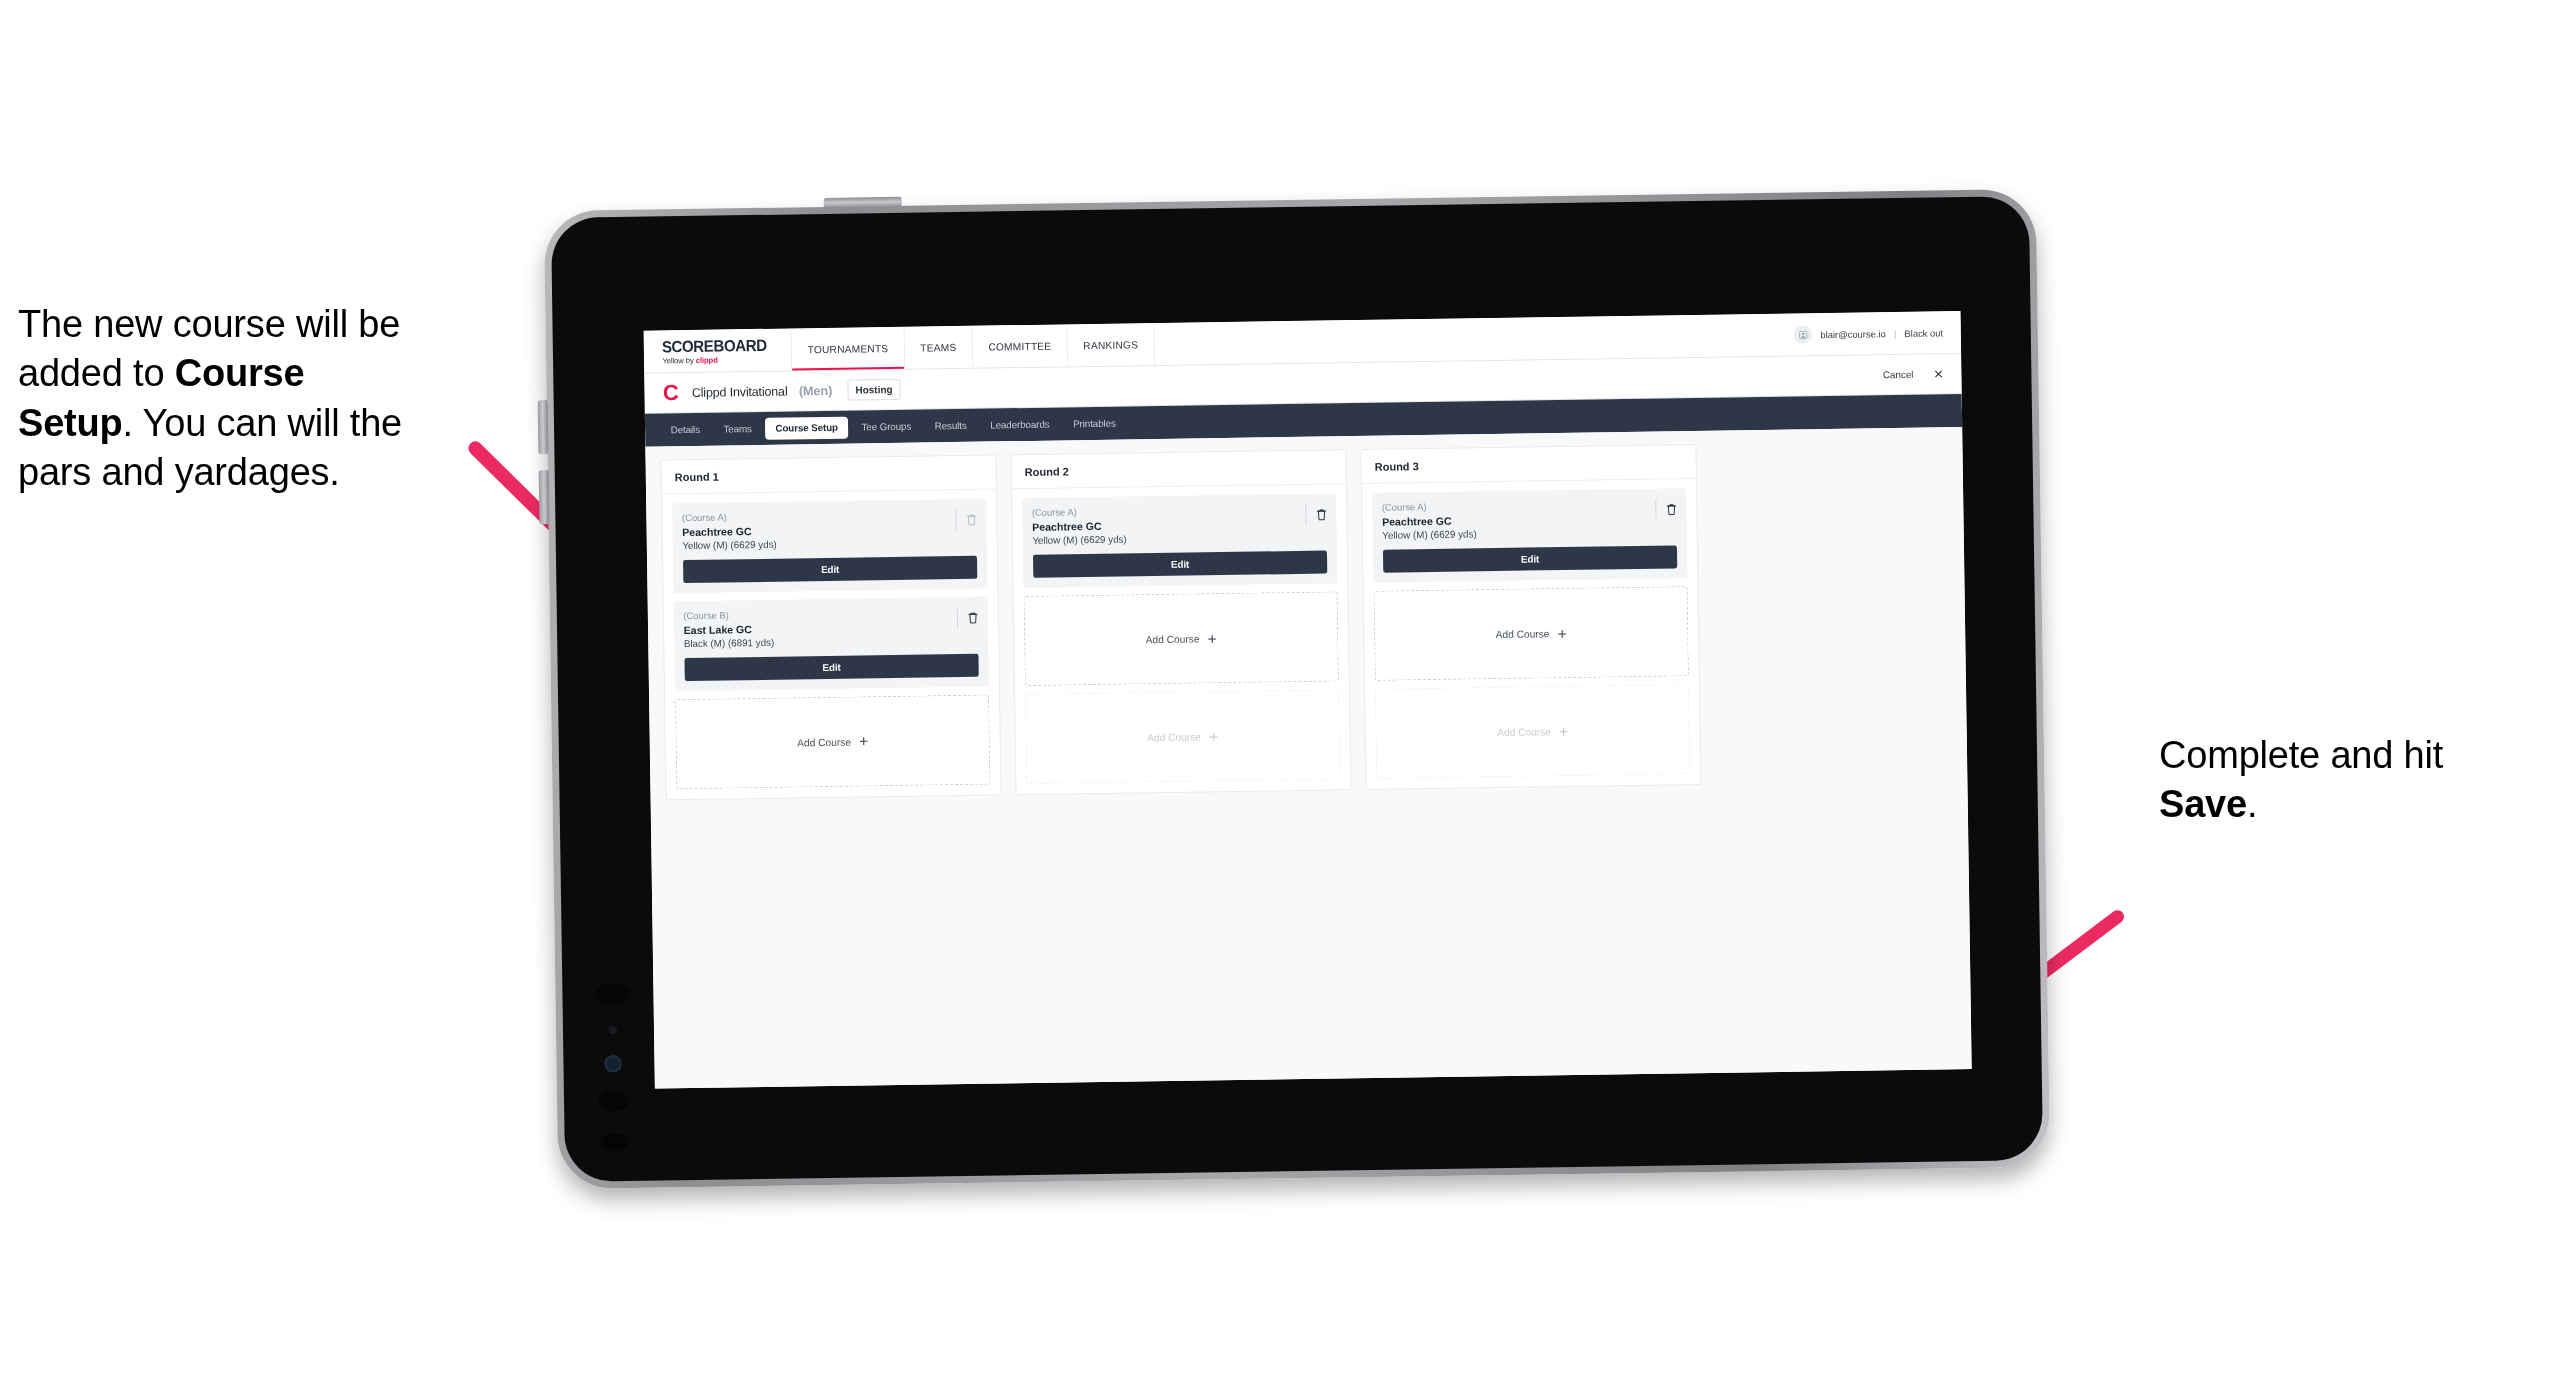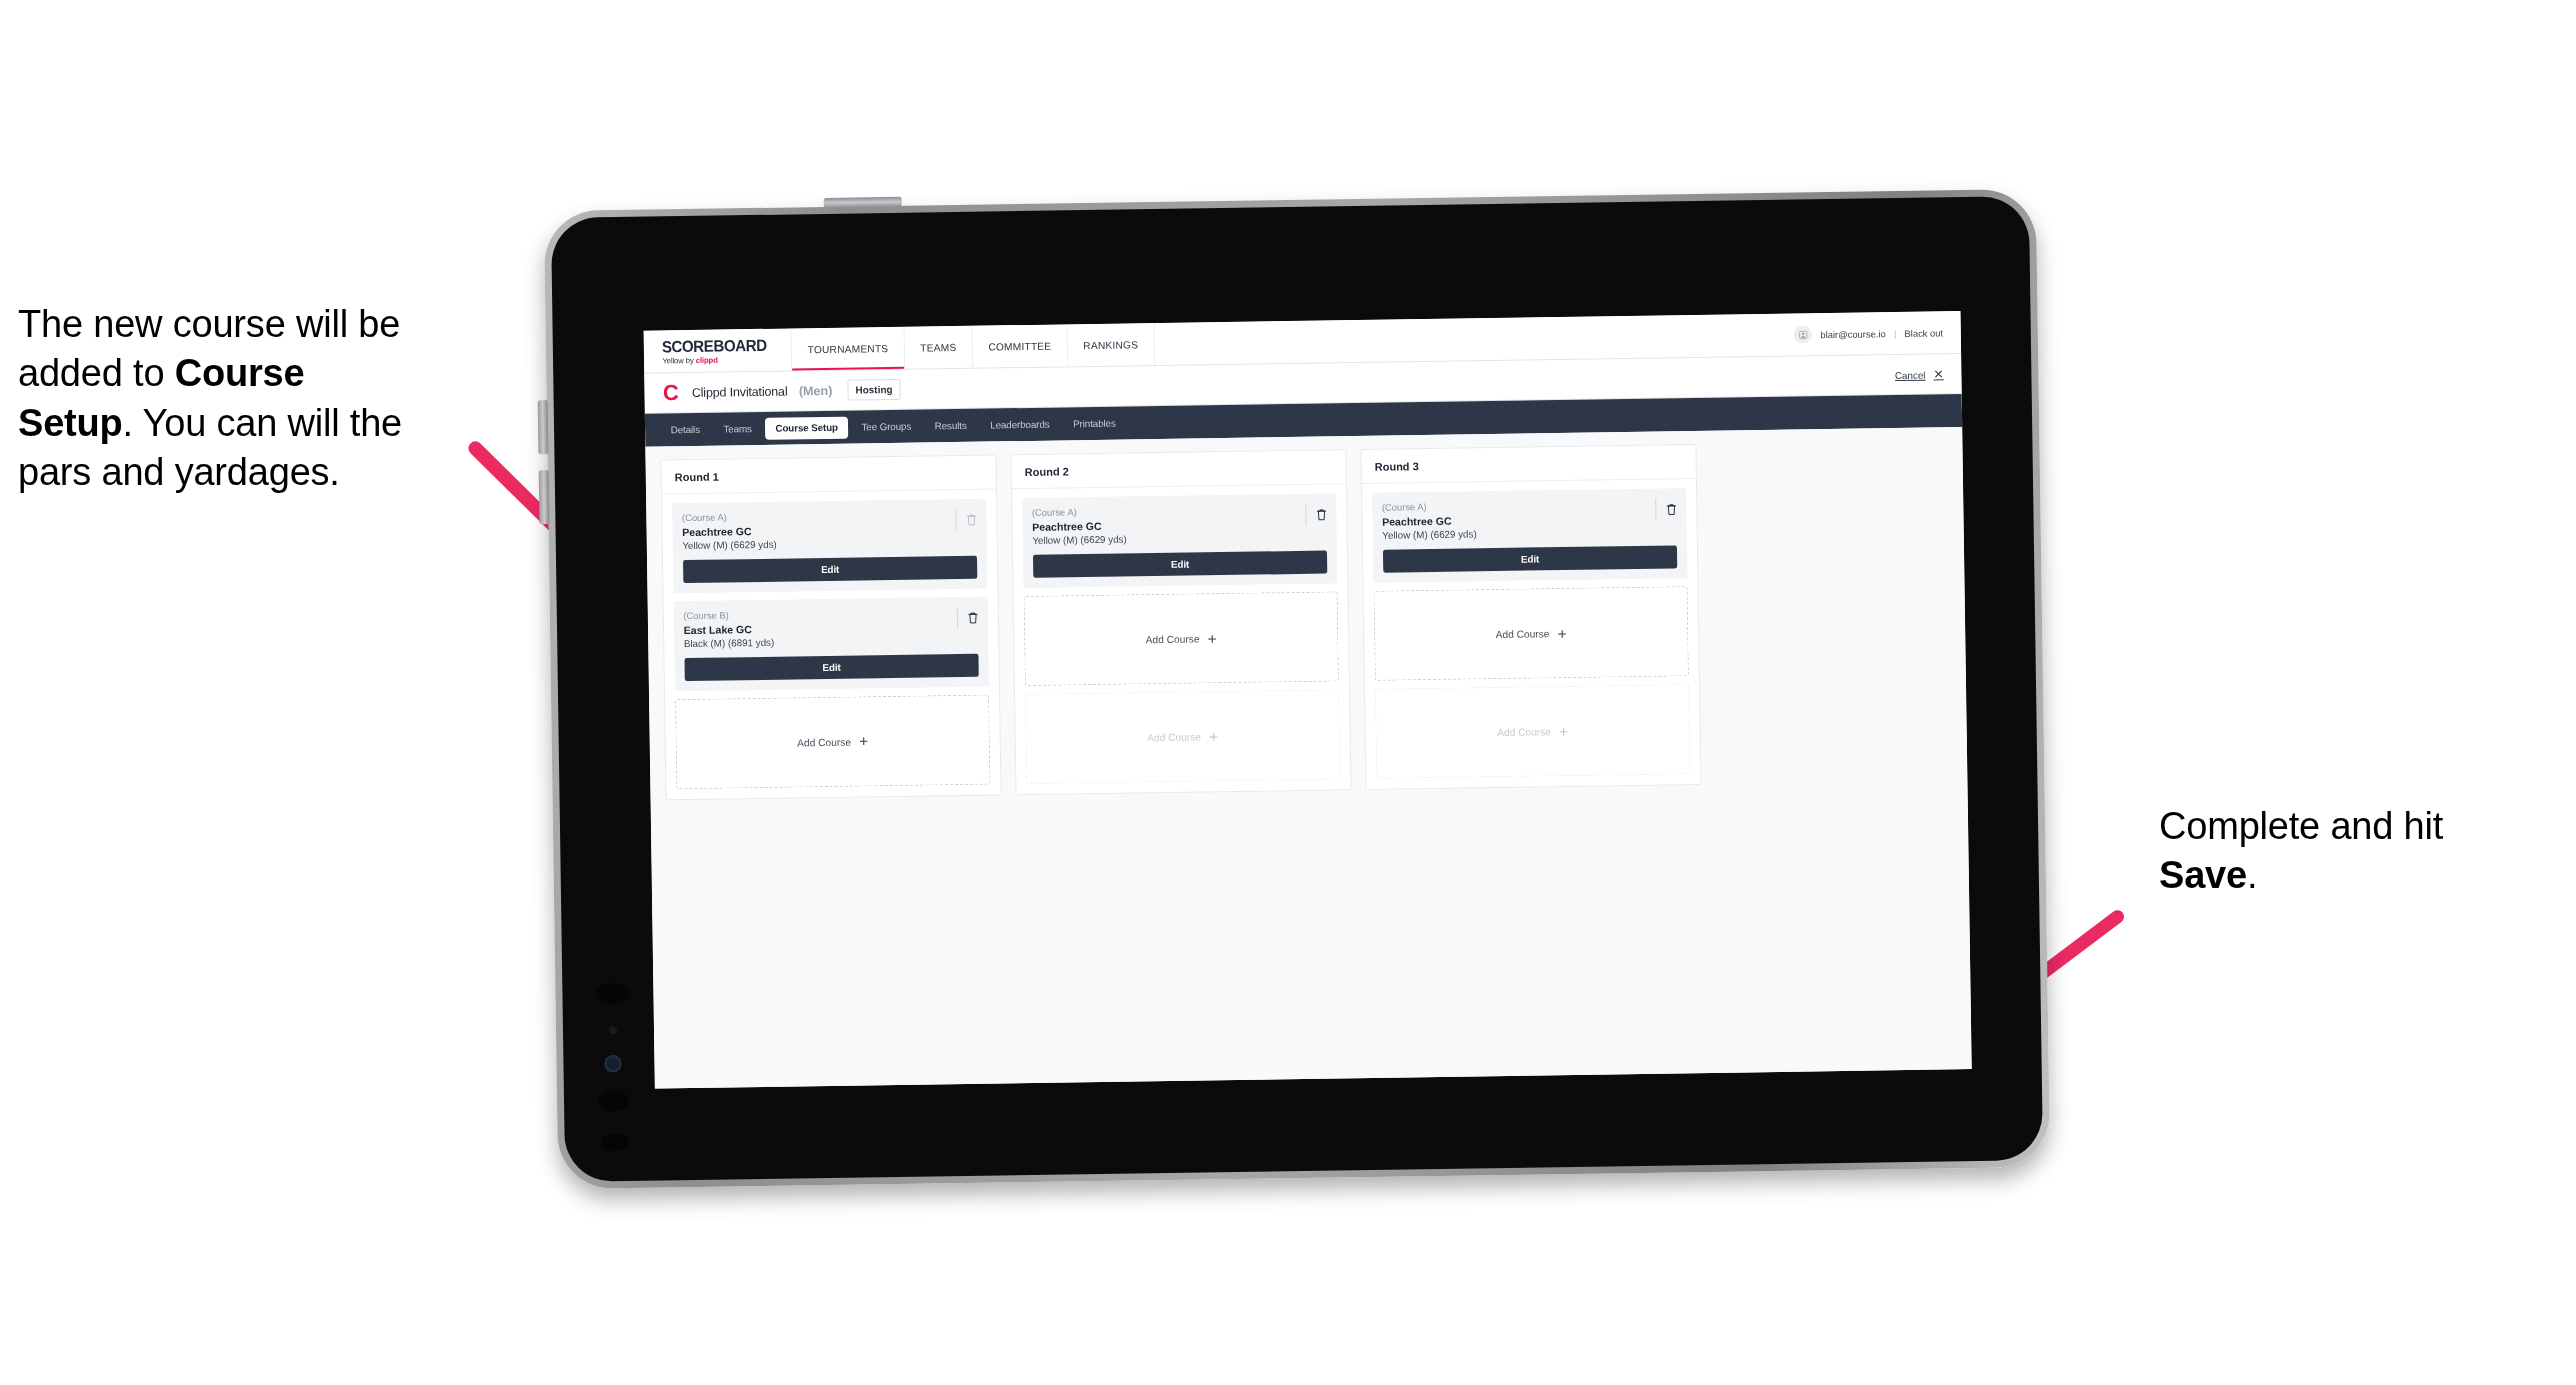--- a/index.html
+++ b/index.html
@@ -15,21 +15,21 @@
   .annot{
     position:absolute;
     color:#000;
     font-size:38px;
     line-height:1.30;
     letter-spacing:-0.2px;
     font-family:"Liberation Sans", sans-serif;
   }
   .annot b{font-weight:bold;}
   #annot-left{left:18px;top:300px;width:408px;}
-  #annot-right{left:2159px;top:802px;width:391px;}
+  #annot-right{left:2159px;top:731px;width:391px;}
 
   .arrow{position:absolute;pointer-events:none;}
 
   
   #tablet{
     position:absolute;
     left:551px;top:200px;
     width:1492px;height:978px;
     transform:rotate(-0.85deg);
   }
@@ -109,22 +109,22 @@
     font-size:22px;font-weight:bold;color:#e8134b;line-height:1;
     font-family:"Liberation Sans", sans-serif;margin-right:3.3px;
   }
   .t-name{font-size:12.6px;color:#1f2630;letter-spacing:-0.2px;}
   .t-gender{font-size:12.6px;color:#98a0ab;margin-left:1.6px;font-weight:bold;}
   .chip{
     border:0.8px solid #dadde2;border-radius:2.4px;padding:4.1px 7.3px;
     font-size:10px;font-weight:bold;color:#2c323c;margin-left:4.9px;
   }
   .cancel{
-    margin-left:auto;display:flex;align-items:flex-end;gap:8px;
-    font-size:9.8px;color:#313845;cursor:pointer;text-decoration:underline;
+    margin-left:auto;display:flex;align-items:flex-start;gap:20px;
+    font-size:9.8px;color:#313845;cursor:pointer;
   }
   .x-ico{font-size:12.2px;line-height:1;}
 
   .subnav{
     height:33px;background:#2d3748;display:flex;align-items:center;
     padding:0 14.7px;gap:2.4px;
   }
   .sbtab{
     font-size:9.8px;color:#c6ccd6;padding:5.7px 10.6px;border-radius:4.1px;cursor:pointer;
     letter-spacing:-0.1px;

